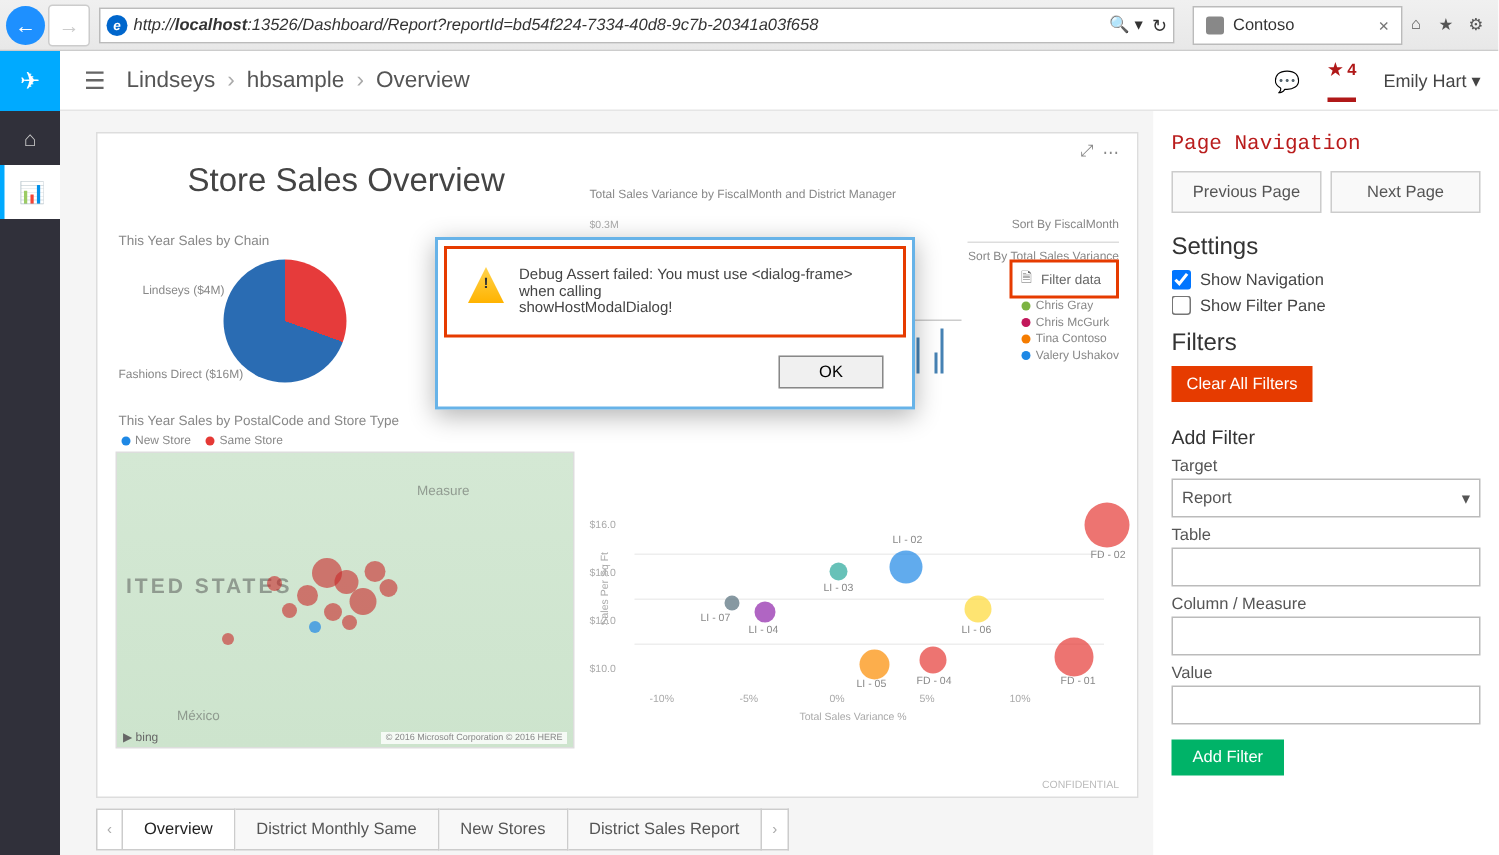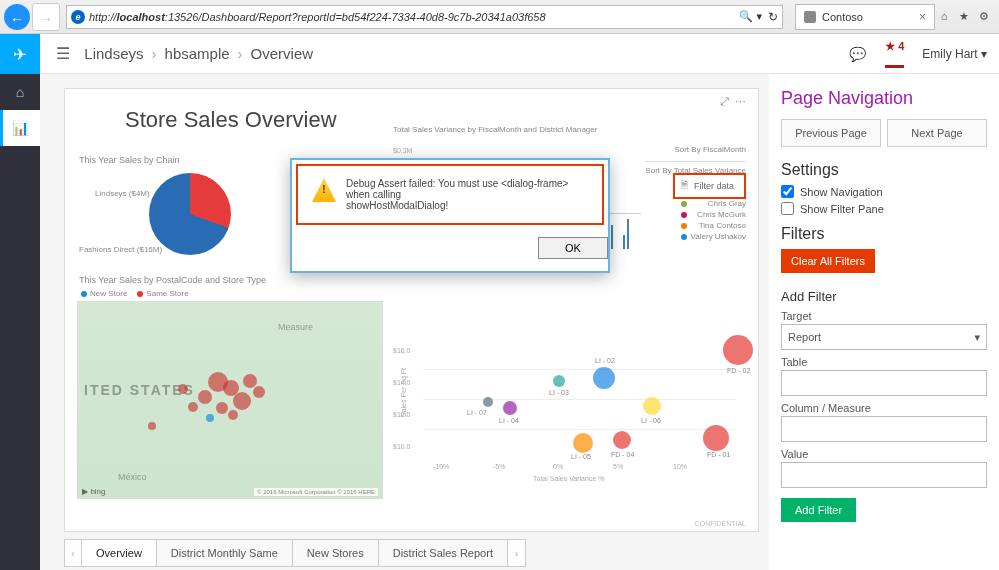--- a/index.html
+++ b/index.html
@@ -41,21 +41,21 @@
 .report-area { flex: 1; background: #f5f5f5; padding: 14px 10px 0 24px; display: flex; flex-direction: column; }
 .report-canvas { background: #fff; border: 1px solid #ddd; flex: 1; position: relative; overflow: hidden; }
 .report-tabs { height: 34px; display: flex; align-items: center; gap: 0; margin-top: 4px; }
 .tab-arrow { width: 18px; height: 28px; border: 1px solid #ccc; background: #fff; display: flex; align-items: center; justify-content: center; color: #aaa; font-size: 10px; }
 .rtab { height: 28px; padding: 0 14px; border: 1px solid #ccc; border-left: none; background: #f8f8f8; font-size: 11px; color: #555; display: flex; align-items: center; }
 .rtab.active { background: #fff; color: #222; }
 .rtab:first-of-type { border-left: 1px solid #ccc; }
 
 
 .right-panel { width: 230px; padding: 14px 12px; background: #fff; }
-.right-panel h2 { font-size: 18px; font-weight: 400; color: #a21caf; margin-bottom: 10px; }
+.right-panel h2 { font-size: 14px; font-weight: 400; color: #b91c1c; margin-bottom: 10px; font-family: Liberation Mono, monospace; }
 .pager { display: flex; gap: 6px; margin-bottom: 14px; }
 .pager button { flex: 1; height: 28px; border: 1px solid #ccc; background: #f9f9f9; font-size: 11px; color: #555; }
 .right-panel h3 { font-size: 16px; font-weight: 400; margin-bottom: 6px; }
 .right-panel label { font-size: 11px; color: #444; display: flex; align-items: center; gap: 6px; margin-bottom: 4px; }
 .btn-red { background: #e63b00; color: #fff; border: none; padding: 6px 10px; font-size: 11px; margin-bottom: 8px; }
 .subhead { font-size: 13px; color: #333; margin: 8px 0 4px; }
 .field-label { font-size: 11px; color: #555; margin: 6px 0 2px; display: block; }
 .sel, .txt { width: 100%; height: 26px; border: 1px solid #bbb; background: #fff; font-size: 11px; padding: 0 6px; display: flex; align-items: center; justify-content: space-between; color: #555; }
 .btn-green { background: #00b368; color: #fff; border: none; padding: 6px 14px; font-size: 11px; margin-top: 10px; }
 
@@ -67,21 +67,21 @@
 .big-num { position: absolute; font-size: 22px; color: #555; text-align: center; }
 .big-num .cap { font-size: 9px; color: #999; display: block; }
 
 .bar-area { position: absolute; left: 328px; top: 36px; right: 12px; height: 140px; }
 .bar-title { font-size: 8px; color: #888; }
 .bars { position: absolute; left: 38px; top: 22px; width: 210px; height: 102px; }
 .bar { position: absolute; bottom: 0; width: 2px; background: #4682b4; }
 .bar.neg { background: #e63b3b; top: 50%; }
 .axis-lbl { position: absolute; font-size: 7px; color: #aaa; }
 .legend { position: absolute; right: 0; top: 50px; font-size: 8px; color: #888; }
-.legend div { display: flex; align-items: center; gap: 4px; margin-bottom: 2px; justify-content: space-between; }
+.legend div { display: flex; align-items: center; gap: 4px; margin-bottom: 2px; }
 .legend .dot { width: 6px; height: 6px; border-radius: 50%; }
 .sort-links { position: absolute; right: 0; top: 18px; font-size: 8px; color: #888; text-align: right; line-height: 14px; }
 .export-box { position: absolute; right: 0; top: 48px; border: 2px solid #e63b00; background: #fff; padding: 3px 10px 3px 6px; font-size: 9px; color: #666; display: flex; align-items: center; gap: 6px; }
 .vis-actions { position: absolute; right: 12px; top: 6px; font-size: 11px; color: #888; display: flex; gap: 6px; }
 
 .map-area { position: absolute; left: 12px; top: 200px; width: 306px; height: 198px; border: 1px solid #ddd; background: linear-gradient(#d4e8d4,#cde4cd); overflow: hidden; }
 .map-legend { font-size: 8px; color: #888; padding: 2px 4px; display: flex; gap: 10px; }
 .map-legend span { display: flex; align-items: center; gap: 3px; }
 .mdot { width: 6px; height: 6px; border-radius: 50%; display: inline-block; }
 .map-text { position: absolute; font-size: 14px; color: rgba(80,80,80,0.5); font-weight: bold; letter-spacing: 2px; }
@@ -94,21 +94,21 @@
 .bubble-lbl { position: absolute; font-size: 7px; color: #888; white-space: nowrap; }
 .confid { position: absolute; right: 12px; bottom: 4px; font-size: 7px; color: #bbb; }
 
 
 .modal { position: absolute; left: 290px; top: 158px; width: 320px; border: 2px solid #67b3e8; background: #fff; box-shadow: 0 4px 16px rgba(0,0,0,0.3); z-index: 100; }
 .modal-title { height: 24px; background: #fff; display: flex; align-items: center; justify-content: center; font-size: 11px; color: #333; position: relative; }
 .modal-close { position: absolute; right: 0; top: 0; width: 28px; height: 20px; background: #c83232; color: #fff; display: flex; align-items: center; justify-content: center; font-size: 12px; }
 .modal-body { padding: 12px 14px; display: flex; gap: 10px; font-size: 10px; color: #444; border: 2px solid #e63b00; margin: 4px; }
 .warn-icon { width: 24px; height: 24px; background: linear-gradient(#ffd34d,#ffb300); clip-path: polygon(50% 0, 100% 100%, 0 100%); position: relative; flex-shrink: 0; }
 .warn-icon::after { content: "!"; position: absolute; left: 0; right: 0; text-align: center; top: 6px; font-weight: bold; color: #333; }
-.modal-foot { padding: 8px 0 12px; display: flex; justify-content: flex-end; }
+.modal-foot { padding: 8px 19px 12px; display: flex; justify-content: flex-end; }
 .modal-foot button { width: 70px; height: 22px; border: 1px solid #888; background: #f0f0f0; font-size: 11px; }
 </style>
 </head>
 <body>
 
 <div class="browser-chrome">
   <div class="nav-btn back-btn">←</div>
   <div class="nav-btn" style="color:#ccc">→</div>
   <div class="addr-bar">
     <span class="ie-icon">e</span>

